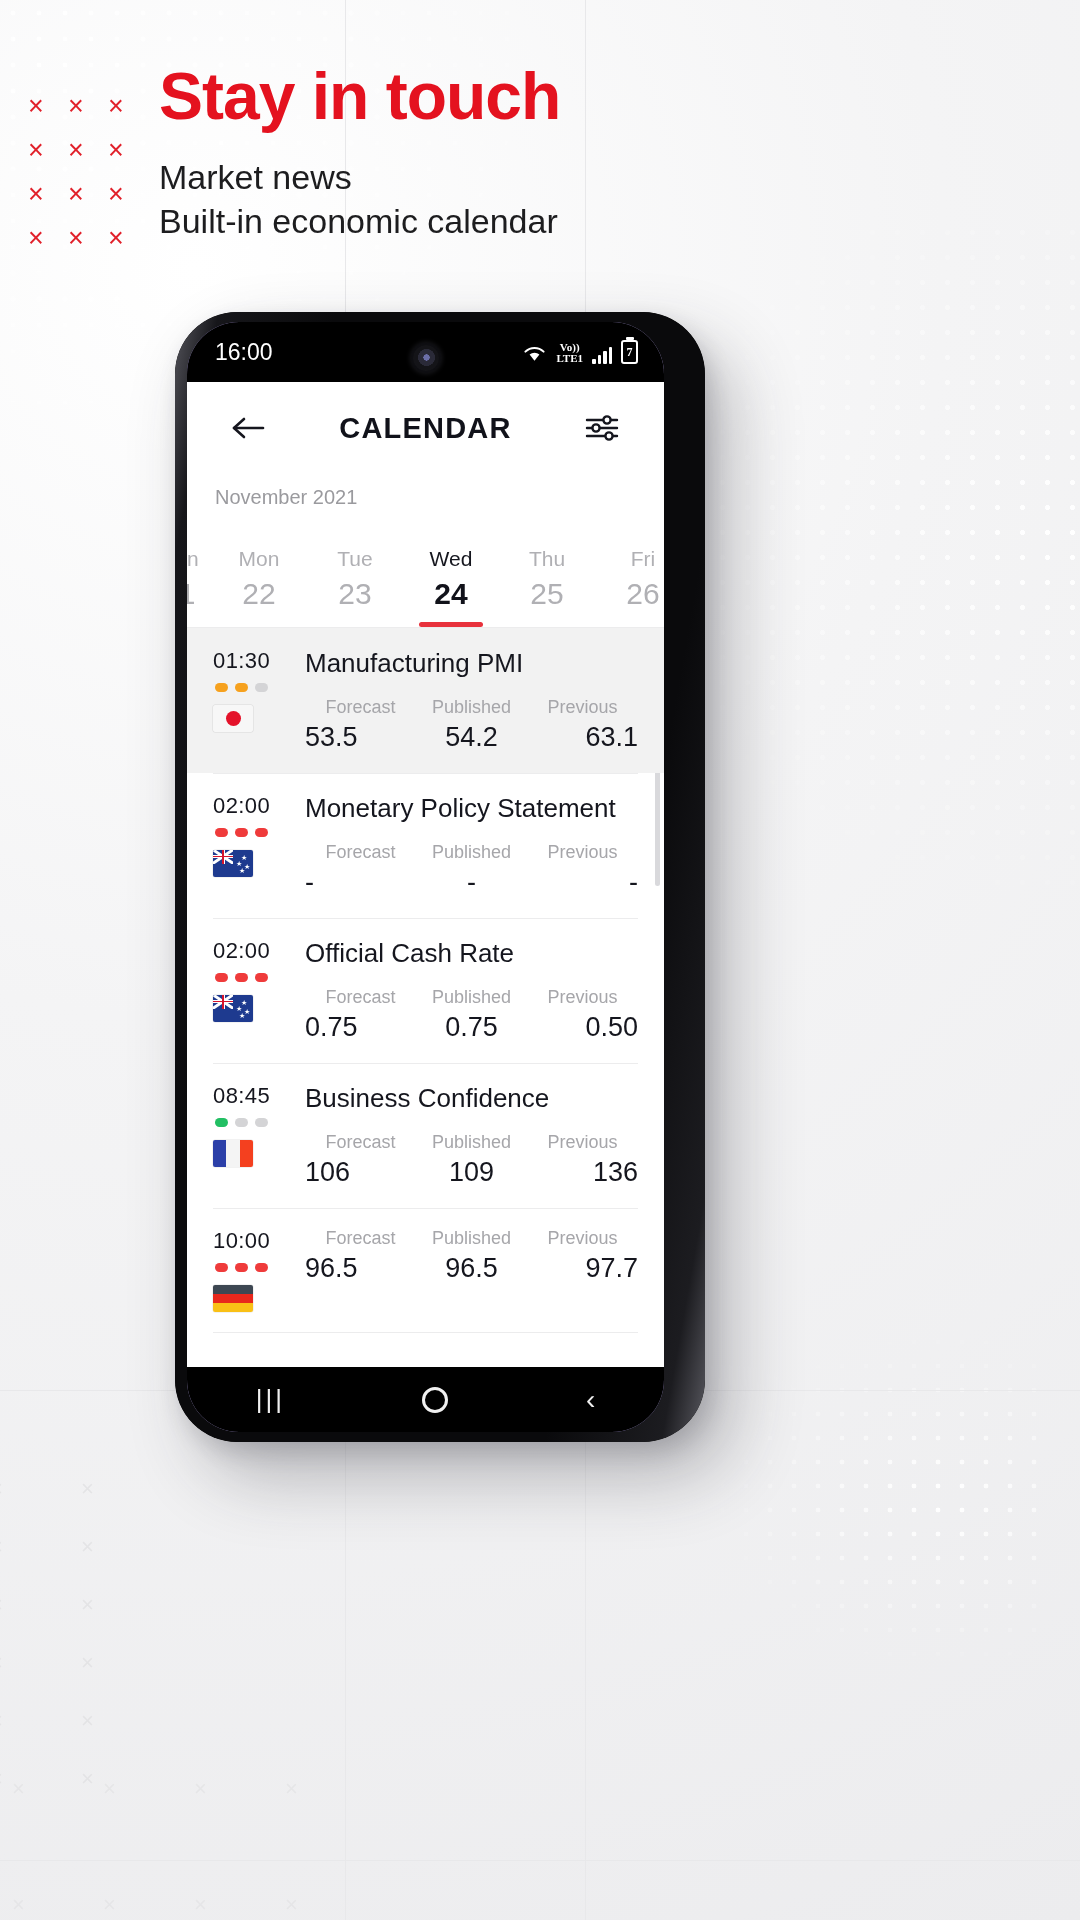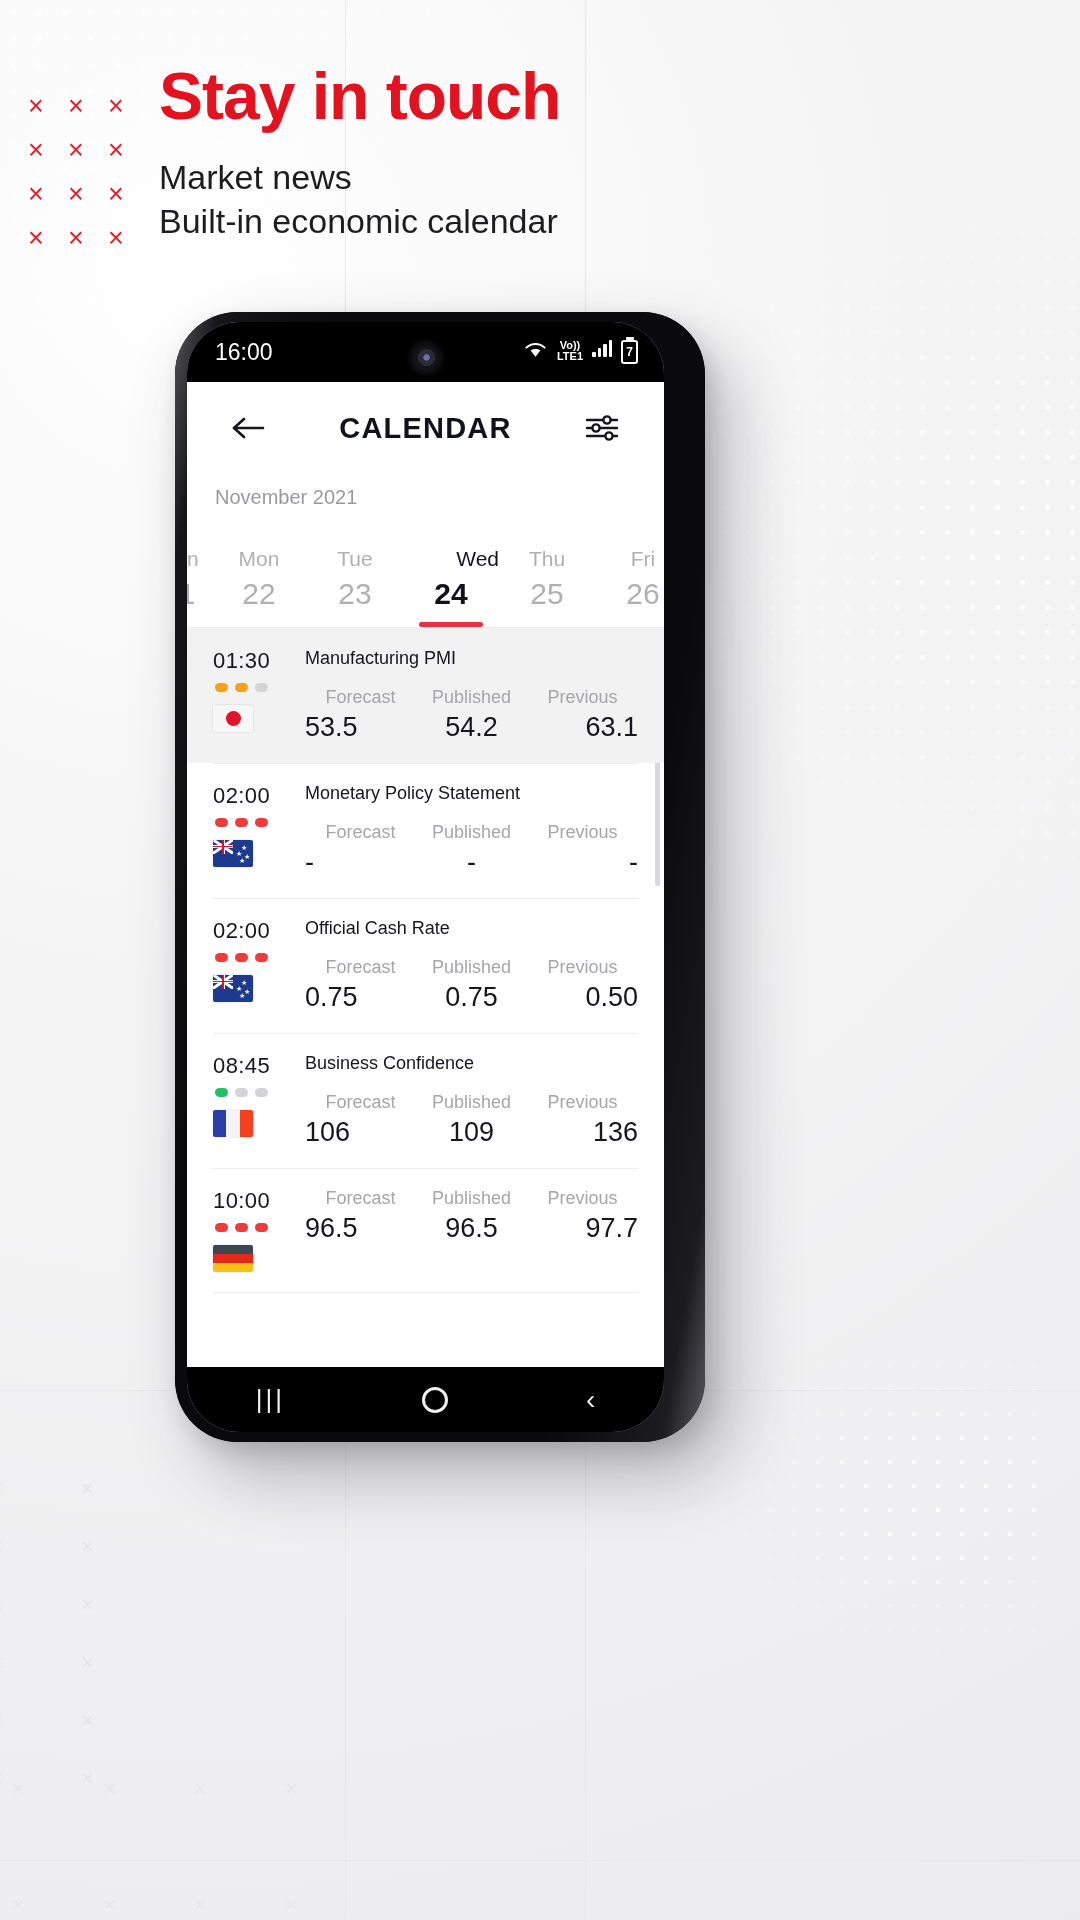--- a/index.html
+++ b/index.html
@@ -105,21 +105,21 @@
     position:relative; height:60px; background:#000; color:#fff;
     display:flex; align-items:center; justify-content:space-between;
     padding:0 26px 0 28px; font-size:23px;
   }
   .camera{
     position:absolute; left:50%; top:23px; transform:translateX(-50%);
     width:26px; height:26px; border-radius:50%;
     background:radial-gradient(circle at 52% 48%, #6b6ea8 0 16%, #2a2a38 17% 44%, #141418 45% 100%);
     box-shadow:0 0 0 2px #0e0e12, 0 0 5px 3px rgba(120,120,140,.20);
   }
-  .status-right { display:flex; align-items:flex-start; gap:9px; }
+  .status-right { display:flex; align-items:flex-end; gap:9px;font-family:Liberation Serif, serif; }
   .volte { font-size:11px; line-height:11px; text-align:center; font-weight:bold; }
   .bars { display:flex; align-items:flex-end; gap:2px; height:17px; }
   .bars i { display:block; width:3.5px; background:#fff; border-radius:1px; }
   .bars i:nth-child(1){height:5px}.bars i:nth-child(2){height:9px}
   .bars i:nth-child(3){height:13px}.bars i:nth-child(4){height:17px}
   .batt {
     width:17px; height:24px; border:2px solid #fff; border-radius:3px;
     position:relative; display:flex; align-items:center; justify-content:center;
     font-size:12px; font-weight:bold; color:#fff;
   }
@@ -144,21 +144,21 @@
     display:flex; align-items:flex-end; height:110px;
     padding:0 0 0 0; position:relative; margin-top:8px;
   }
   .day {
     flex:0 0 96px; text-align:center; position:relative; padding-bottom:16px;
   }
   .day:first-child { flex:0 0 48px; margin-left:-24px; }
   .day:last-child  { flex:0 0 48px; }
   .day .dow { font-size:21px; color:#b0b0b4; margin-bottom:6px; }
   .day .num { font-size:30px; color:#b0b0b4; }
-  .day.sel .dow { color:#15161e;text-align:right; }
+  .day.sel .dow { color:#15161e; }
   .day.sel .num { color:#11121a; font-weight:bold; }
   .day.sel::after {
     content:""; position:absolute; left:16px; right:16px; bottom:0;
     height:5px; background:#e8323c; border-radius:3px;
   }
   .strip-div { height:1px; background:#ececed; }
 
   
   .events { position:relative; }
   .event {
@@ -171,21 +171,21 @@
   .ev-left { width:80px; flex:0 0 80px; }
   .ev-time { font-size:22px; color:#15161e; letter-spacing:.4px; }
   .ev-dots { display:flex; gap:7px; margin:9px 0 13px 2px; }
   .ev-dots i { width:13px; height:9px; border-radius:5px; background:#d4d4d6; display:block; }
   .ev-dots i.on-red { background:#ef3b3b; }
   .ev-dots i.on-orange { background:#f6a11e; }
   .ev-dots i.on-green { background:#22bf63; }
   .flag { width:40px; height:27px; border-radius:2px; overflow:hidden; position:relative; box-shadow:0 0 0 .5px rgba(0,0,0,.10); }
 
   .ev-right { flex:1; padding-left:12px; }
-  .ev-title { font-size:18px; color:#15161e; margin-bottom:18px; }
+  .ev-title { font-size:26px; color:#15161e; margin-bottom:18px; }
   .ev-cols { display:flex; }
   .ev-col { flex:1; }
   .ev-col.c2 { text-align:center; }
   .ev-col.c3 { text-align:right; }
   .ev-lbl { font-size:18px; color:#a6a6aa; margin-bottom:4px;text-align:center; }
   .ev-val { font-size:27px; color:#15161e; }
 
   .scrollbar {
     position:absolute; right:4px; top:8px; width:5px; height:250px;
     background:#d9d9dc; border-radius:3px;

